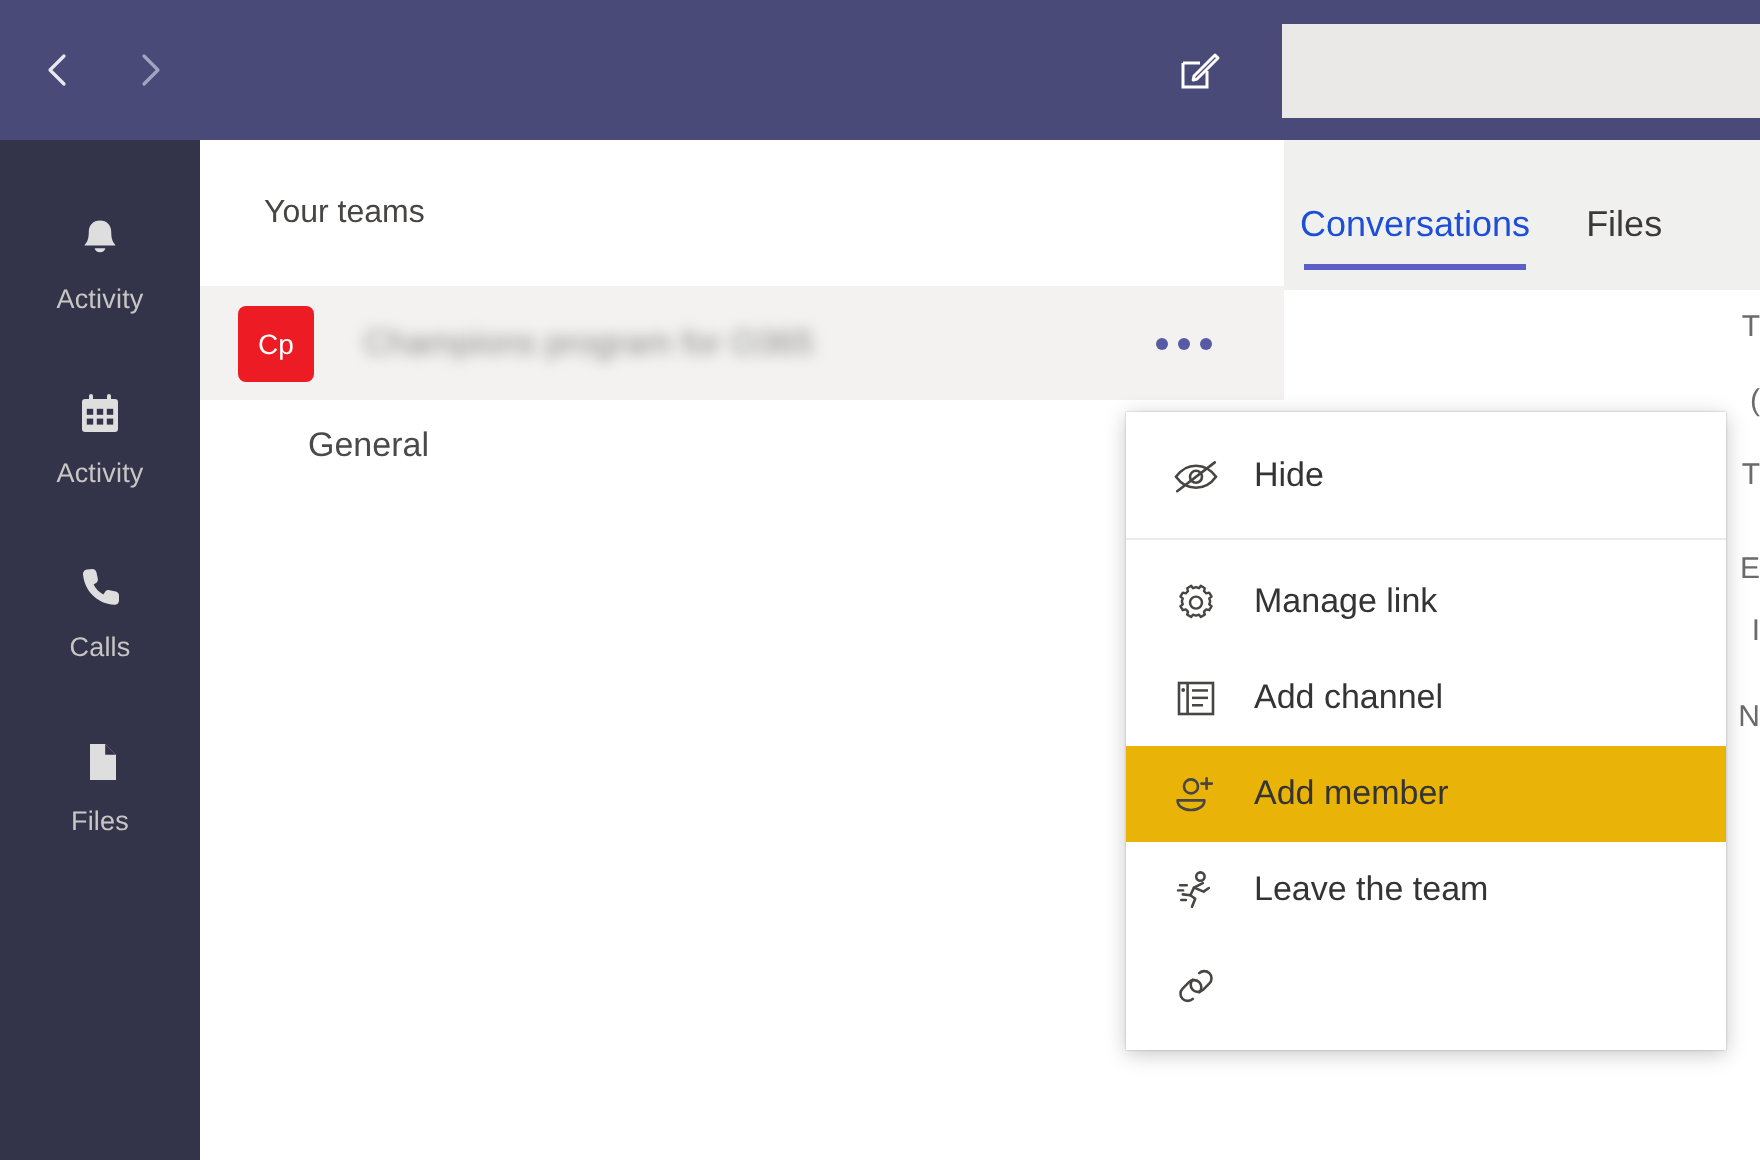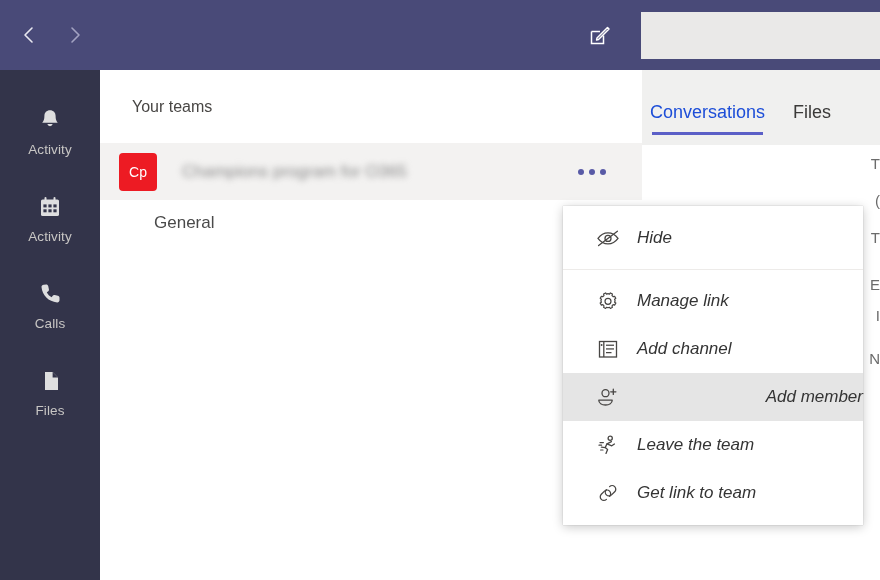--- a/index.html
+++ b/index.html
@@ -239,25 +239,24 @@
     width: 300px;
     background: #ffffff;
     box-shadow: 0 2px 10px rgba(0,0,0,0.22), 0 0 1px rgba(0,0,0,0.25);
     z-index: 40;
     padding: 8px 0;
   }
   .ctx-item {
     height: 48px;
     display: flex;
     align-items: center;
-    padding-left: 32px;
-    cursor: pointer;
-    font-style: italic;
-  }
-  .ctx-item.hovered { background: #e5e5e5; justify-content: space-between; }
+    padding-left: 22px;
+    cursor: pointer;
+  }
+  .ctx-item.hovered { background: #eab308; }
   .ctx-icon {
     width: 34px;
     display: flex;
     align-items: center;
     justify-content: flex-start;
     flex: none;
   }
   .ctx-icon svg { display: block; }
   .ctx-label {
     font-size: 17px;
@@ -456,17 +455,16 @@
       <span class="ctx-label">Leave the team</span>
     </div>
 
     <div class="ctx-item">
       <span class="ctx-icon">
         <svg width="26" height="24" viewBox="0 0 26 24" aria-hidden="true">
           <path d="M14.6 5.6a3.6 3.6 0 0 1 5.1 5.1l-3.2 3.2a3.6 3.6 0 0 1-5.1-5.1" fill="none" stroke="#484644" stroke-width="1.3" stroke-linecap="round"></path>
           <path d="M11.4 18.4a3.6 3.6 0 0 1-5.1-5.1l3.2-3.2a3.6 3.6 0 0 1 5.1 5.1" fill="none" stroke="#484644" stroke-width="1.3" stroke-linecap="round"></path>
         </svg>
       </span>
-      <span class="ctx-label">Get link to team</span>
     </div>
   </div>
 
 </div>
 
 </body></html>

